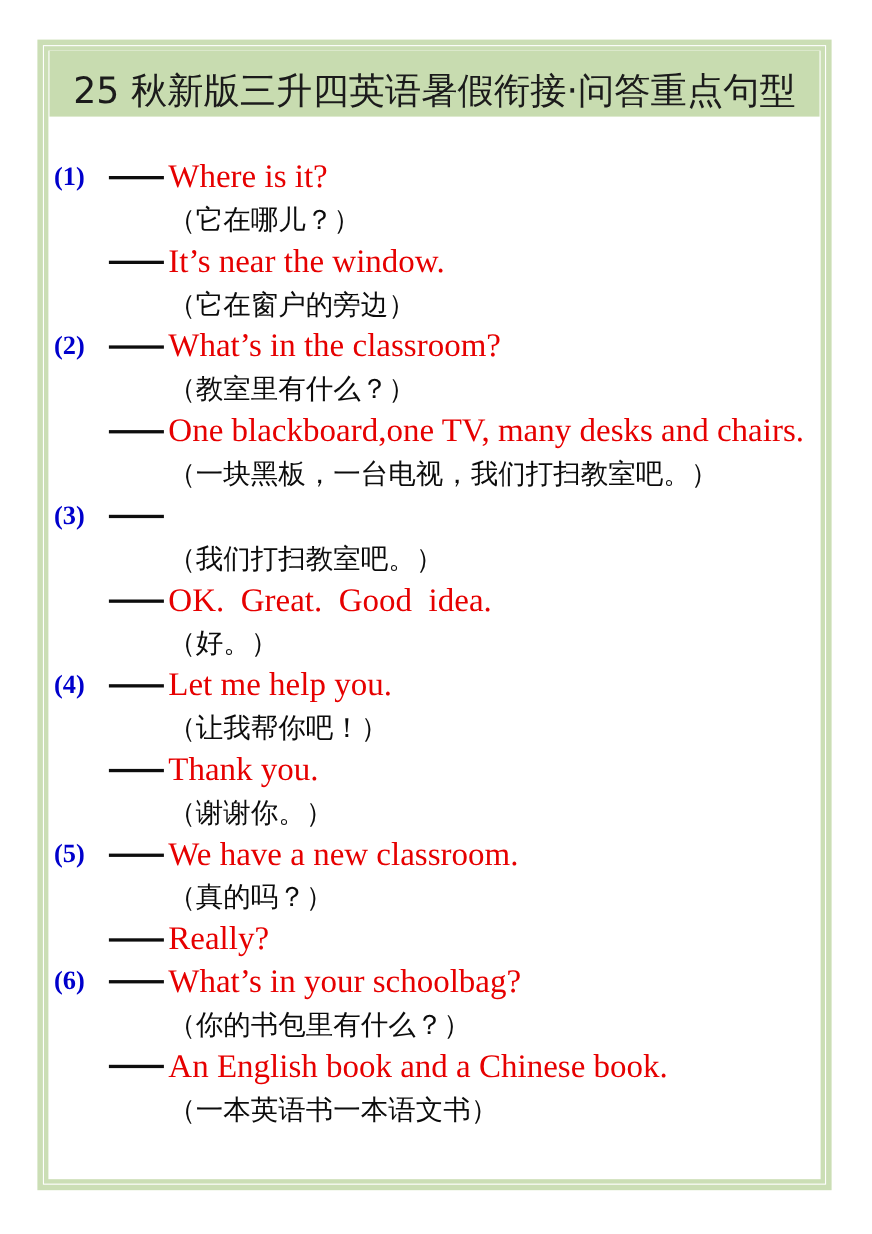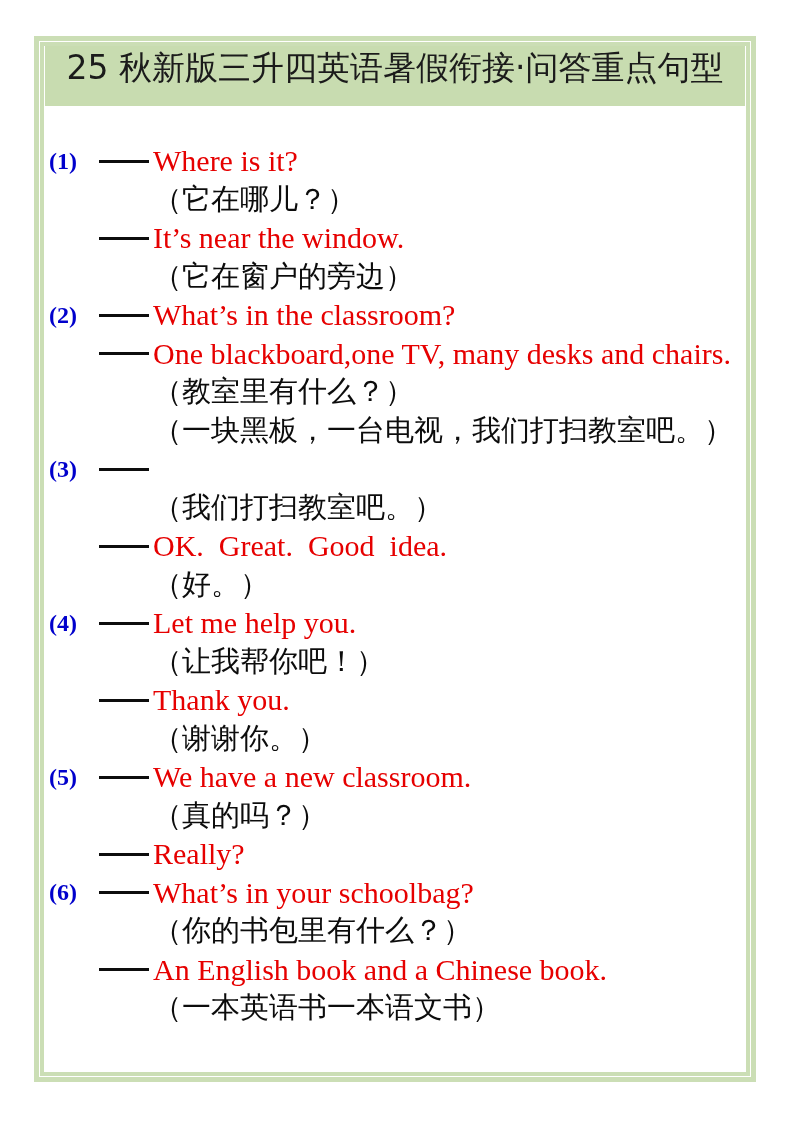--- a/index.html
+++ b/index.html
@@ -30,21 +30,21 @@
     inset: 1px;
     border: 4px solid var(--frame-green, #cbdeb5);
     box-sizing: border-box;
     overflow: hidden;
   }
   .title-banner {
     height: 60px;
     margin: 0 1px;
     background: var(--band-green, #c8dcb0);
     display: flex;
-    align-items: flex-start;
+    align-items: flex-end;
     justify-content: center;
   }
   .title-banner .title-text {
     font-family: "DejaVu Sans", sans-serif;
     font-size: 33px;
     color: #1b1b1b;
     letter-spacing: 0px;
     white-space: nowrap;
   }
   .qa-list {
@@ -78,21 +78,21 @@
     height: 0;
   }
   .en {
     font-family: "Liberation Serif", serif;
     font-size: 30px;
     color: var(--question-red, #e60000);
     white-space: pre-wrap;
   }
   .zh {
     font-family: "DejaVu Sans", sans-serif;
-    font-size: 29px;
+    font-size: 25px;
     color: #0c0c0c;
     white-space: pre-wrap;
   }
 </style>
 </head>
 <body>
 
 <div class="sheet">
   <div class="frame-outer">
     <div class="frame-inner">
@@ -124,27 +124,27 @@
           </div>
         </div>
 
         <div>
           <div class="line">
             <span class="num">(2)</span>
             <span class="dash"></span>
             <span class="en">What’s in the classroom?</span>
           </div>
           <div class="line">
+            <span class="dash-spacer"></span>
+            <span class="zh">（教室里有什么？）</span>
+          </div>
+          <div class="line">
             <span class="num"></span>
             <span class="dash"></span>
             <span class="en">One blackboard,one TV, many desks and chairs.</span>
-          </div>
-          <div class="line">
-            <span class="dash-spacer"></span>
-            <span class="zh">（教室里有什么？）</span>
           </div>
           <div class="line">
             <span class="dash-spacer"></span>
             <span class="zh">（一块黑板，一台电视，我们打扫教室吧。）</span>
           </div>
         </div>
 
         <div>
           <div class="line">
             <span class="num">(3)</span>

